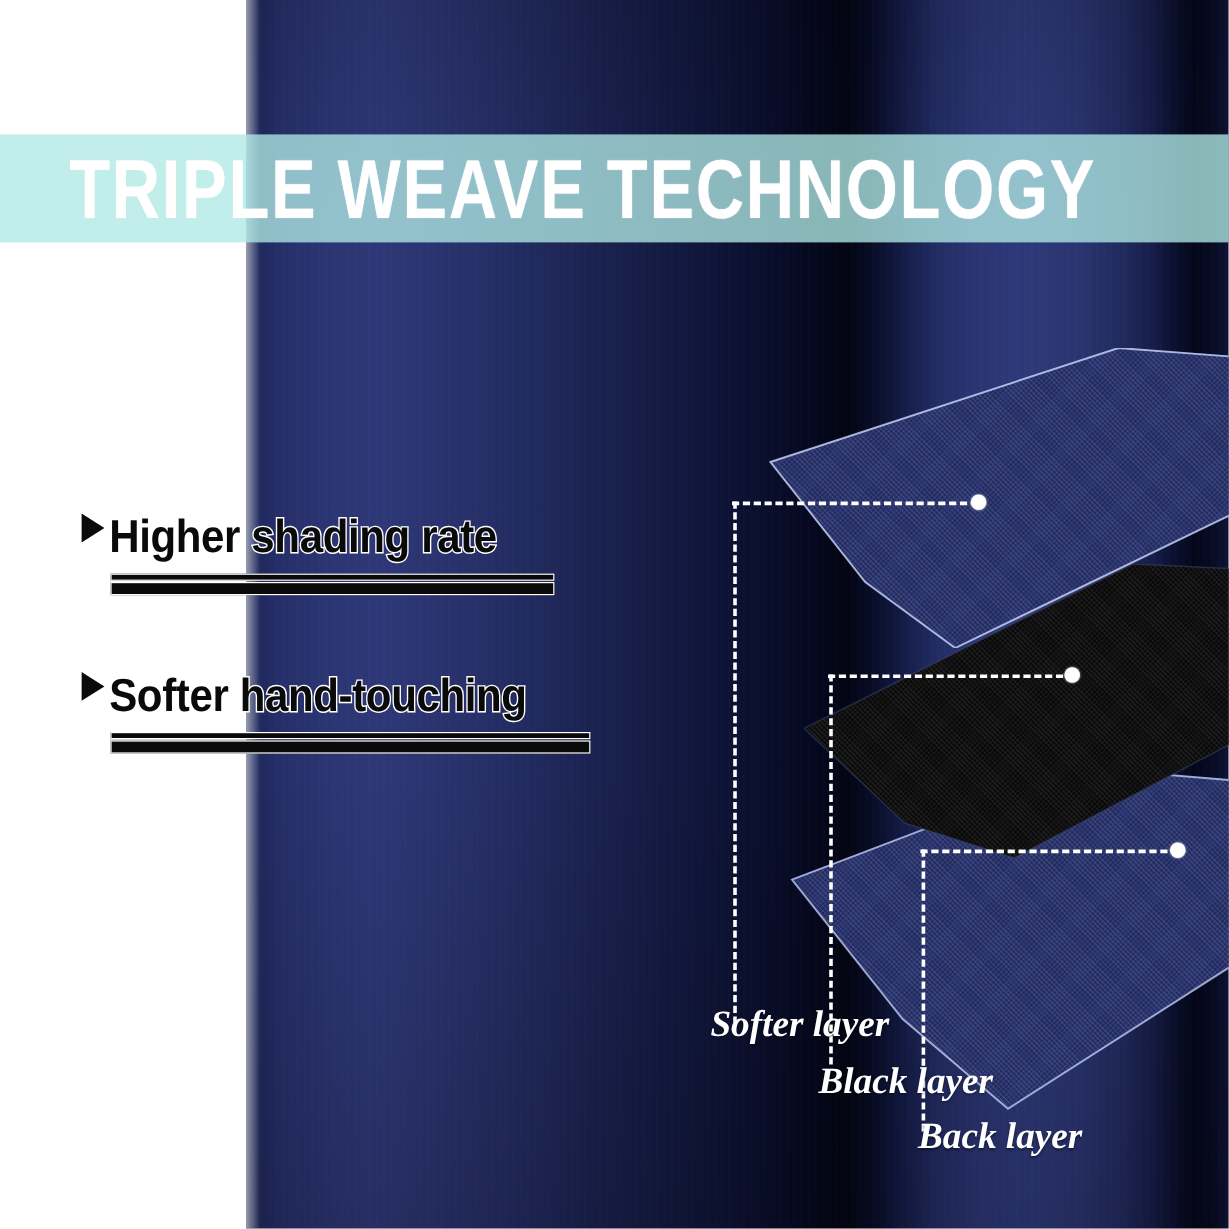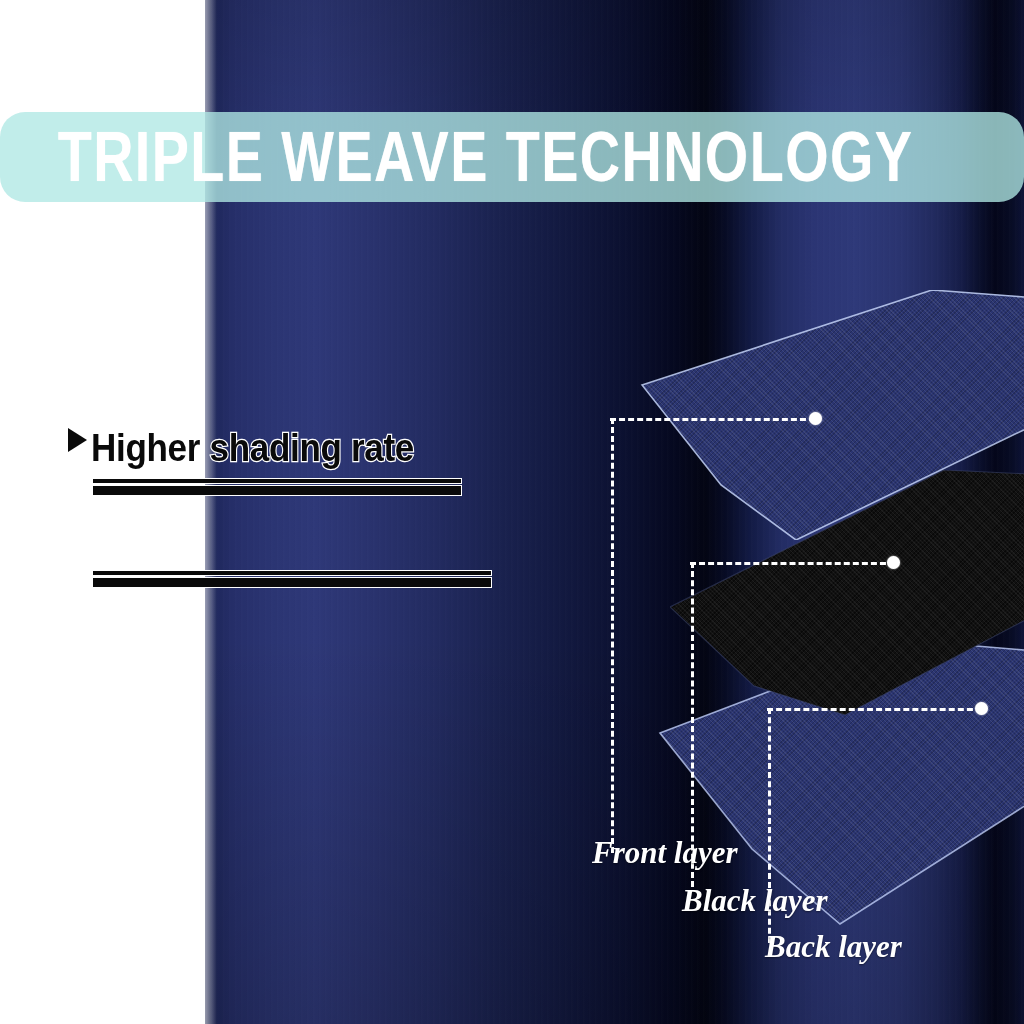--- a/index.html
+++ b/index.html
@@ -56,21 +56,21 @@
   }
   .curtain-left-edge {
     position:absolute; left:205px; top:0; width:12px; height:1024px;
     background:linear-gradient(90deg, rgba(255,255,255,0.55), rgba(255,255,255,0));
   }
 
   
   .banner {
     position:absolute; left:0; top:112px; width:1024px; height:90px;
     background:rgba(176,232,228,0.78);
-    display:flex; align-items:center;border-radius:25px;
+    display:flex; align-items:center;
   }
   .banner-title {
     font-family:"Liberation Sans", sans-serif;
     font-weight:700;
     font-size:60px;
     letter-spacing:1.5px;
     color:#ffffff;
     padding-left:62px;
     transform:scaleX(0.93) scaleY(1.16);
     transform-origin:left center;
@@ -188,20 +188,24 @@
       <div class="tri"></div>
       <div class="feature-text">Higher shading rate</div>
     </div>
     <div class="rule-wrap" style="width:370px">
       <div class="rule-thin"></div>
       <div class="rule-thick"></div>
     </div>
   </div>
 
   <div class="feature" style="top:560px">
+    <div class="feature-row">
+      <div class="tri"></div>
+      <div class="feature-text">Softer hand-touching</div>
+    </div>
     <div class="rule-wrap" style="width:400px">
       <div class="rule-thin"></div>
       <div class="rule-thick"></div>
     </div>
   </div>
 
 
   <div class="diagram">
 
     <div class="layer weave-navy sheet-bot"></div>
@@ -224,18 +228,18 @@
     <div class="dash-v" style="left:51px; top:128px; height:435px"></div>
 
     <div class="dot" style="left:327px; top:266px"></div>
     <div class="dash-h" style="left:130px; top:272px; width:205px"></div>
     <div class="dash-v" style="left:131px; top:272px; height:325px"></div>
 
     <div class="dot" style="left:415px; top:412px"></div>
     <div class="dash-h" style="left:207px; top:418px; width:215px"></div>
     <div class="dash-v" style="left:208px; top:418px; height:235px"></div>
 
-    <div class="layer-label" style="left:32px; top:545px">Front layer</div>
+    <div class="layer-label" style="left:32px; top:545px">Softer layer</div>
     <div class="layer-label" style="left:122px; top:593px">Black layer</div>
     <div class="layer-label" style="left:205px; top:639px">Back layer</div>
   </div>
 
 </div>
 
 </body></html>

